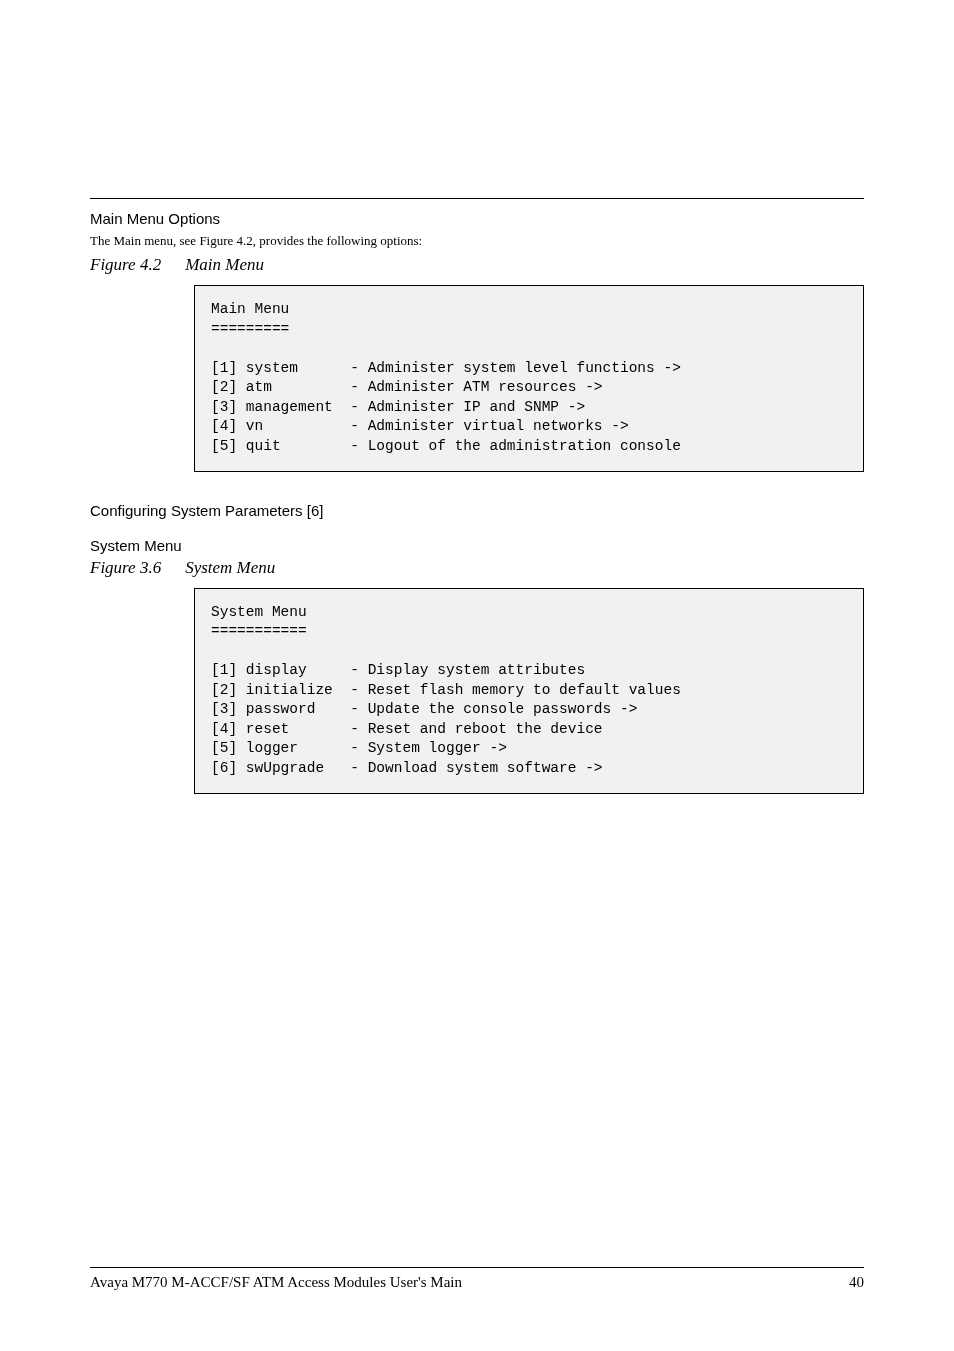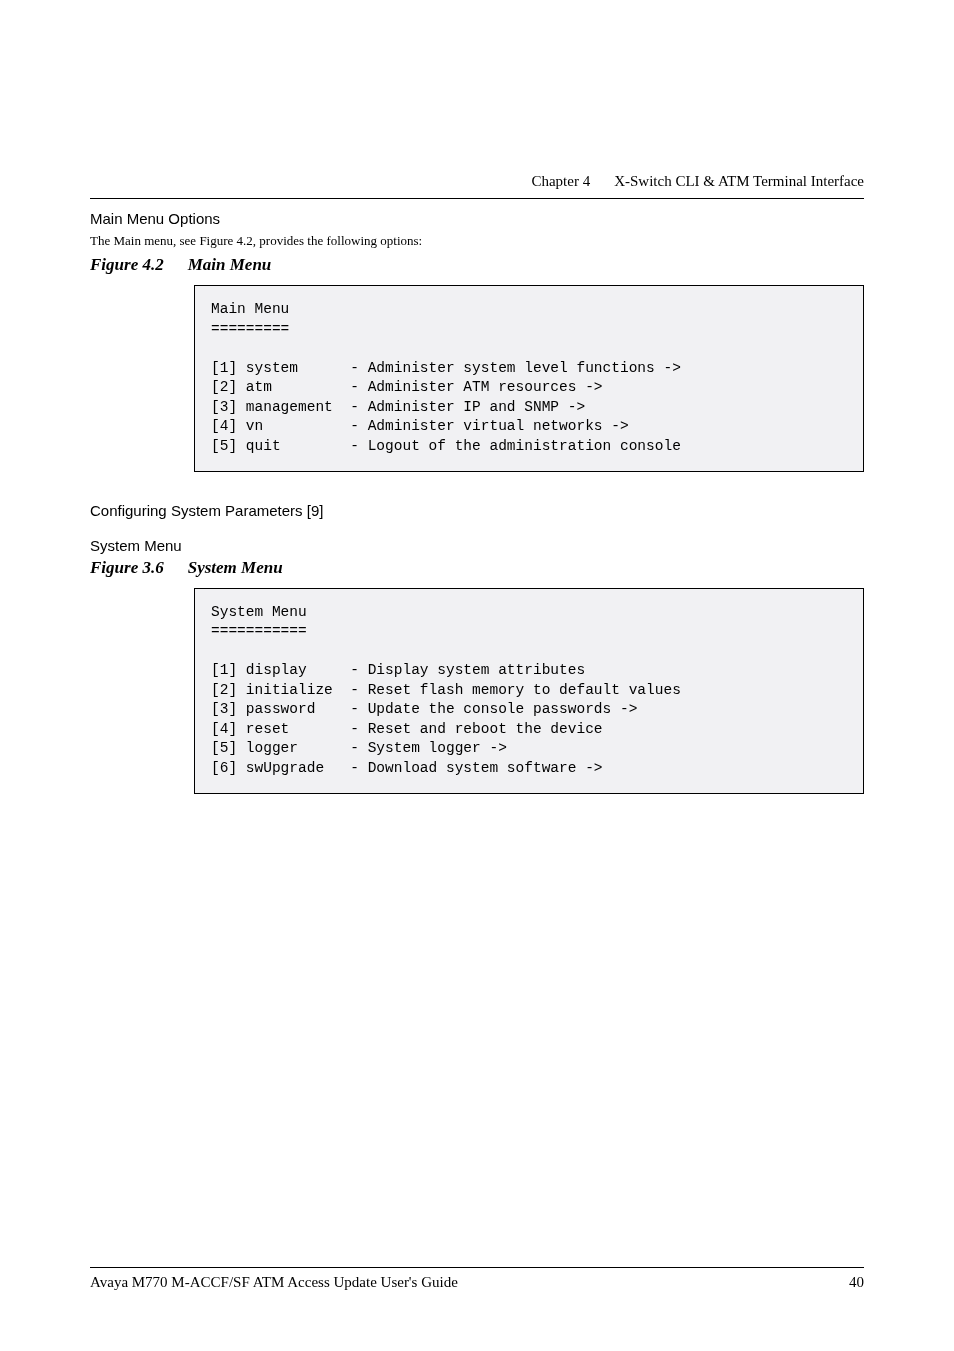--- a/index.html
+++ b/index.html
@@ -48,21 +48,20 @@
     margin-left: 104px;
   }
   .body-text {
     font-size: 13px;
     margin: 0 0 6px 0;
   }
   .figure-caption {
     font-style: italic;
     font-size: 17px;
     margin: 4px 0 10px 0;
-    font-weight: bold;
   }
   .figure-caption .caption-num {
     margin-right: 24px;
   }
   .code-box {
     border: 1px solid #000;
     background: #f1f1f3;
     font-family: "Courier New", Courier, monospace;
     font-size: 14.5px;
     padding: 14px 16px 14px 16px;
@@ -85,56 +84,53 @@
     font-size: 15px;
     display: flex;
     justify-content: space-between;
   }
 </style>
 </head>
 <body>
 
 <div class="page">
 
-  <div class="header-text">
-    <span class="chapter-label">Chapter 4</span><span>X-Switch CLI &amp; ATM Terminal Interface</span>
-  </div>
   <div class="header-line"></div>
 
   <div class="content">
 
     <h3 class="section-heading">Main Menu Options</h3>
     <p class="body-text indented">The Main menu, see Figure 4.2, provides the following options:</p>
     <p class="figure-caption indented">
       <span class="caption-num">Figure 4.2</span><span>Main Menu</span>
     </p>
     <div class="code-box indented">Main Menu
 =========
 
 [1] system      - Administer system level functions -&gt;
 [2] atm         - Administer ATM resources -&gt;
 [3] management  - Administer IP and SNMP -&gt;
 [4] vn          - Administer virtual networks -&gt;
 [5] quit        - Logout of the administration console</div>
 
-    <h3 class="section-heading">Configuring System Parameters [9]</h3>
+    <h3 class="section-heading">Configuring System Parameters [6]</h3>
     <p class="subsection-label indented">System Menu</p>
     <p class="figure-caption indented">
       <span class="caption-num">Figure 3.6</span><span>System Menu</span>
     </p>
     <div class="code-box indented">System Menu
 ===========
 
 [1] display     - Display system attributes
 [2] initialize  - Reset flash memory to default values
 [3] password    - Update the console passwords -&gt;
 [4] reset       - Reset and reboot the device
 [5] logger      - System logger -&gt;
 [6] swUpgrade   - Download system software -&gt;</div>
 
   </div>
 
   <div class="footer">
-    <span>Avaya M770 M-ACCF/SF ATM Access Update User's Guide</span>
+    <span>Avaya M770 M-ACCF/SF ATM Access Modules User's Main</span>
     <span>40</span>
   </div>
 
 </div>
 
 </body></html>

